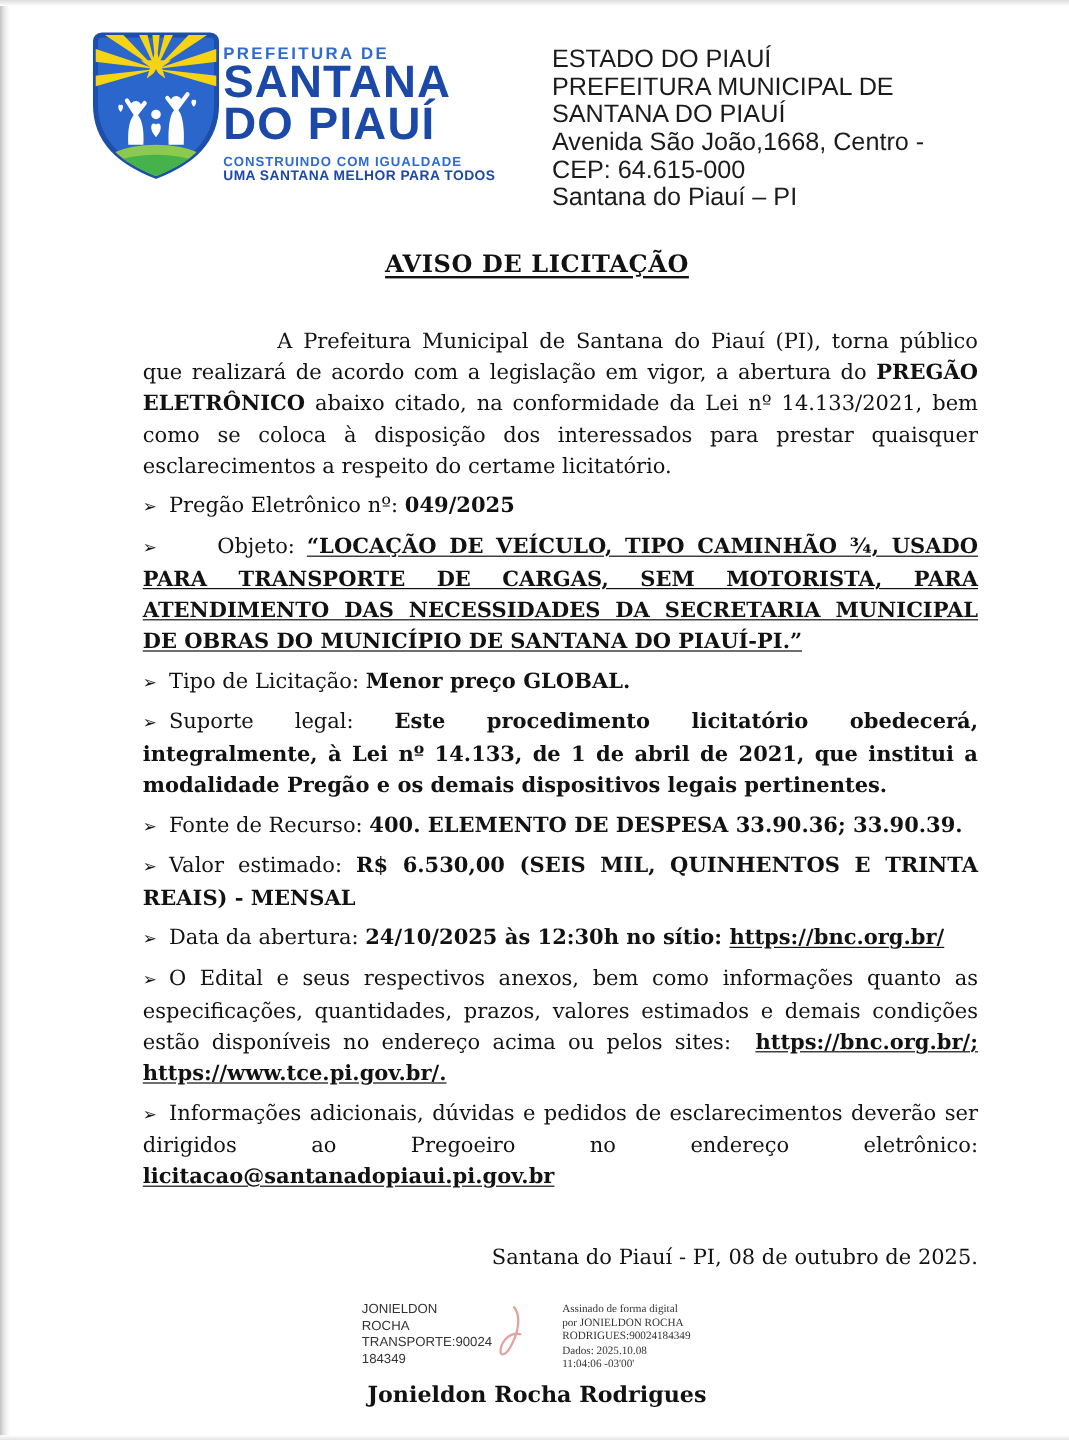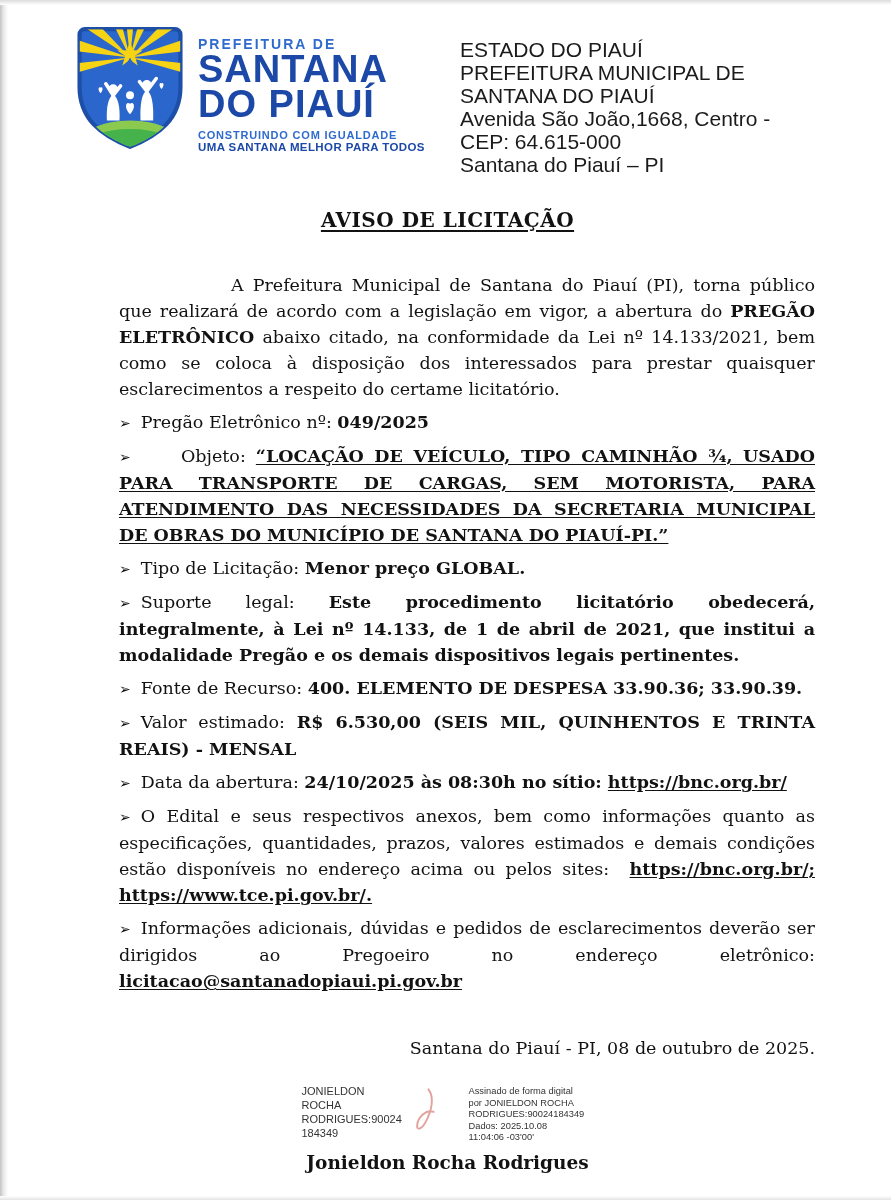--- a/index.html
+++ b/index.html
@@ -13,21 +13,21 @@
     background:linear-gradient(90deg,#c3c3c3 0,#e9e9e9 45%,#fff 100%); }
   .edge-top   { position:absolute; left:0; top:0; right:0; height:5px;
     background:linear-gradient(180deg,#dcdcdc 0,#fff 100%); }
   .edge-bottom{ position:absolute; left:0; bottom:0; right:0; height:4px;
     background:linear-gradient(0deg,#e3e3e3 0,#fff 100%); }
 
   .page { position:relative; padding:26px 76px 0 80px; }
 
   
   .header { display:flex; align-items:flex-start; }
-  .logo { display:flex; gap:12px; flex:0 0 372px; margin-left:-6px; }
+  .logo { display:flex; gap:0; flex:0 0 372px; margin-left:-6px; }
   .logo-text { padding-top:10px; font-family:"Liberation Sans", sans-serif; }
   .lg-pref   { font-size:14px; font-weight:bold; letter-spacing:2px; color:#2f6bce; }
   .lg-name1, .lg-name2 { font-size:38px; font-weight:bold; letter-spacing:1px;
                          color:#1c49a8; line-height:0.92; }
   .lg-tag1   { margin-top:7px; font-size:11px; font-weight:bold; letter-spacing:0.8px; color:#2f6bce; }
   .lg-tag2   { font-size:11.5px; font-weight:bold; letter-spacing:0.4px; color:#1c49a8; }
 
   .letterhead { margin-left:14px; padding-top:12px;
     font-family:"Liberation Sans", sans-serif; font-size:21px; line-height:23px; color:#1b1b1b; }
 
@@ -44,21 +44,21 @@
   .b { font-weight:bold; }
   .u { text-decoration:underline; text-underline-offset:2px; }
 
   
   .dateline { margin-top:44px; text-align:right; font-size:17.5px; }
 
   .sigstamp { margin-top:26px; display:flex; justify-content:center; align-items:flex-start; }
   .cert-name { width:106px; font-family:"Liberation Sans", sans-serif;
     font-size:11px; line-height:14px; color:#333; }
   .squiggle { width:26px; margin:0 4px; }
-  .cert-details { width:125px; font-family:Liberation Sans, sans-serif;
+  .cert-details { width:125px; font-family:Liberation Serif, serif;
     font-size:9.3px; line-height:11.5px; color:#333; padding-top:2px;margin-left:27px; }
   .signer-name { margin-top:8px; text-align:center; font-size:18.5px; font-weight:bold; }
 </style>
 </head>
 <body>
 
 <div class="edge-left"></div>
 <div class="edge-top"></div>
 <div class="edge-bottom"></div>
 
@@ -131,33 +131,33 @@
 
   <div class="bodytext">
     <p class="intro"><span>A Prefeitura Municipal de Santana do Piauí (PI), torna público que realizará de acordo com a legislação em vigor, a abertura do </span><span class="b">PREGÃO ELETRÔNICO</span><span> abaixo citado, na conformidade da Lei nº 14.133/2021, bem como se coloca à disposição dos interessados para prestar quaisquer esclarecimentos a respeito do certame licitatório.</span></p>
     <div class="items">
       <p class="item"><span class="arrow">➢</span><span><span>Pregão Eletrônico nº: </span><span class="b">049/2025</span></span></p>
       <p class="item"><span class="arrow">➢</span><span><span>&nbsp;&nbsp;&nbsp;&nbsp;Objeto: </span><span class="b u">“LOCAÇÃO DE VEÍCULO, TIPO CAMINHÃO ¾, USADO PARA TRANSPORTE DE CARGAS, SEM MOTORISTA, PARA ATENDIMENTO DAS NECESSIDADES DA SECRETARIA MUNICIPAL DE OBRAS DO MUNICÍPIO DE SANTANA DO PIAUÍ-PI.”</span></span></p>
       <p class="item"><span class="arrow">➢</span><span><span>Tipo de Licitação: </span><span class="b">Menor preço GLOBAL.</span></span></p>
       <p class="item"><span class="arrow">➢</span><span><span>Suporte legal: </span><span class="b">Este procedimento licitatório obedecerá, integralmente, à Lei nº 14.133, de 1 de abril de 2021, que institui a modalidade Pregão e os demais dispositivos legais pertinentes.</span></span></p>
       <p class="item"><span class="arrow">➢</span><span><span>Fonte de Recurso: </span><span class="b">400. ELEMENTO DE DESPESA 33.90.36; 33.90.39.</span></span></p>
       <p class="item"><span class="arrow">➢</span><span><span>Valor estimado: </span><span class="b">R$ 6.530,00 (SEIS MIL, QUINHENTOS E TRINTA REAIS) - MENSAL</span></span></p>
-      <p class="item"><span class="arrow">➢</span><span><span>Data da abertura: </span><span class="b">24/10/2025 às 08:30h no sítio: </span><span class="b u">https://bnc.org.br/</span></span></p>
+      <p class="item"><span class="arrow">➢</span><span><span>Data da abertura: </span><span class="b">24/10/2025 às 12:30h no sítio: </span><span class="b u">https://bnc.org.br/</span></span></p>
       <p class="item"><span class="arrow">➢</span><span><span>O Edital e seus respectivos anexos, bem como informações quanto as especificações, quantidades, prazos, valores estimados e demais condições estão disponíveis no endereço acima ou pelos sites: &nbsp;</span><span class="b u">https://bnc.org.br/; https://www.tce.pi.gov.br/.</span></span></p>
       <p class="item"><span class="arrow">➢</span><span><span>Informações adicionais, dúvidas e pedidos de esclarecimentos deverão ser dirigidos ao Pregoeiro no endereço eletrônico: </span><span class="b u">licitacao@santanadopiaui.pi.gov.br</span></span></p>
     </div>
   </div>
 
   <div class="dateline">Santana do Piauí - PI, 08 de outubro de 2025.</div>
 
   <div class="sigstamp">
     <div class="cert-name">
       <div>JONIELDON</div>
       <div>ROCHA</div>
-      <div>RODRIGUES:90024</div>
+      <div>TRANSPORTE:90024</div>
       <div>184349</div>
     </div>
     <span class="squiggle">
       <svg width="26" height="54" viewBox="0 0 30 60" aria-hidden="true">
         <path d="M19,5 C26,14 23,30 15,44 C11,51 5,53 6,46 C7,37 16,28 25,31" fill="none" stroke="#dd928c" stroke-width="2.2" stroke-linecap="round" opacity="0.85"></path>
       </svg>
     </span>
     <div class="cert-details">
       <div>Assinado de forma digital</div>
       <div>por JONIELDON ROCHA</div>

